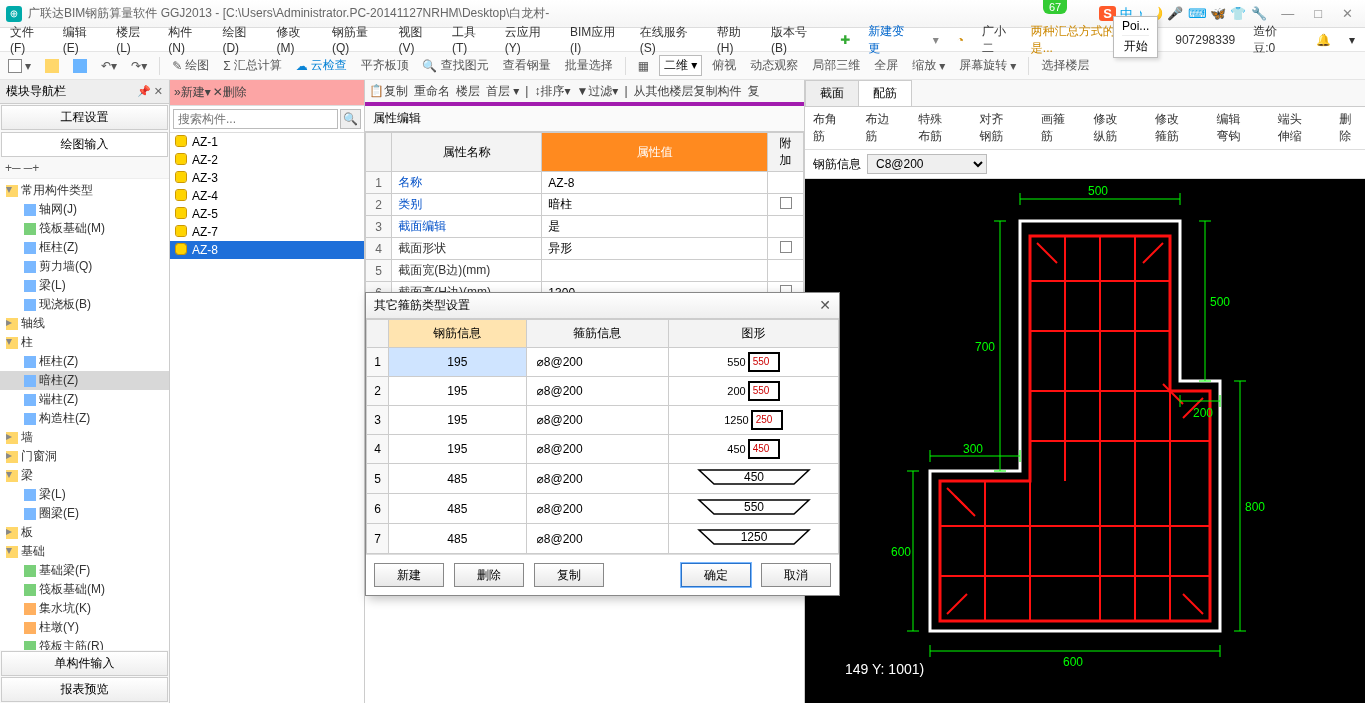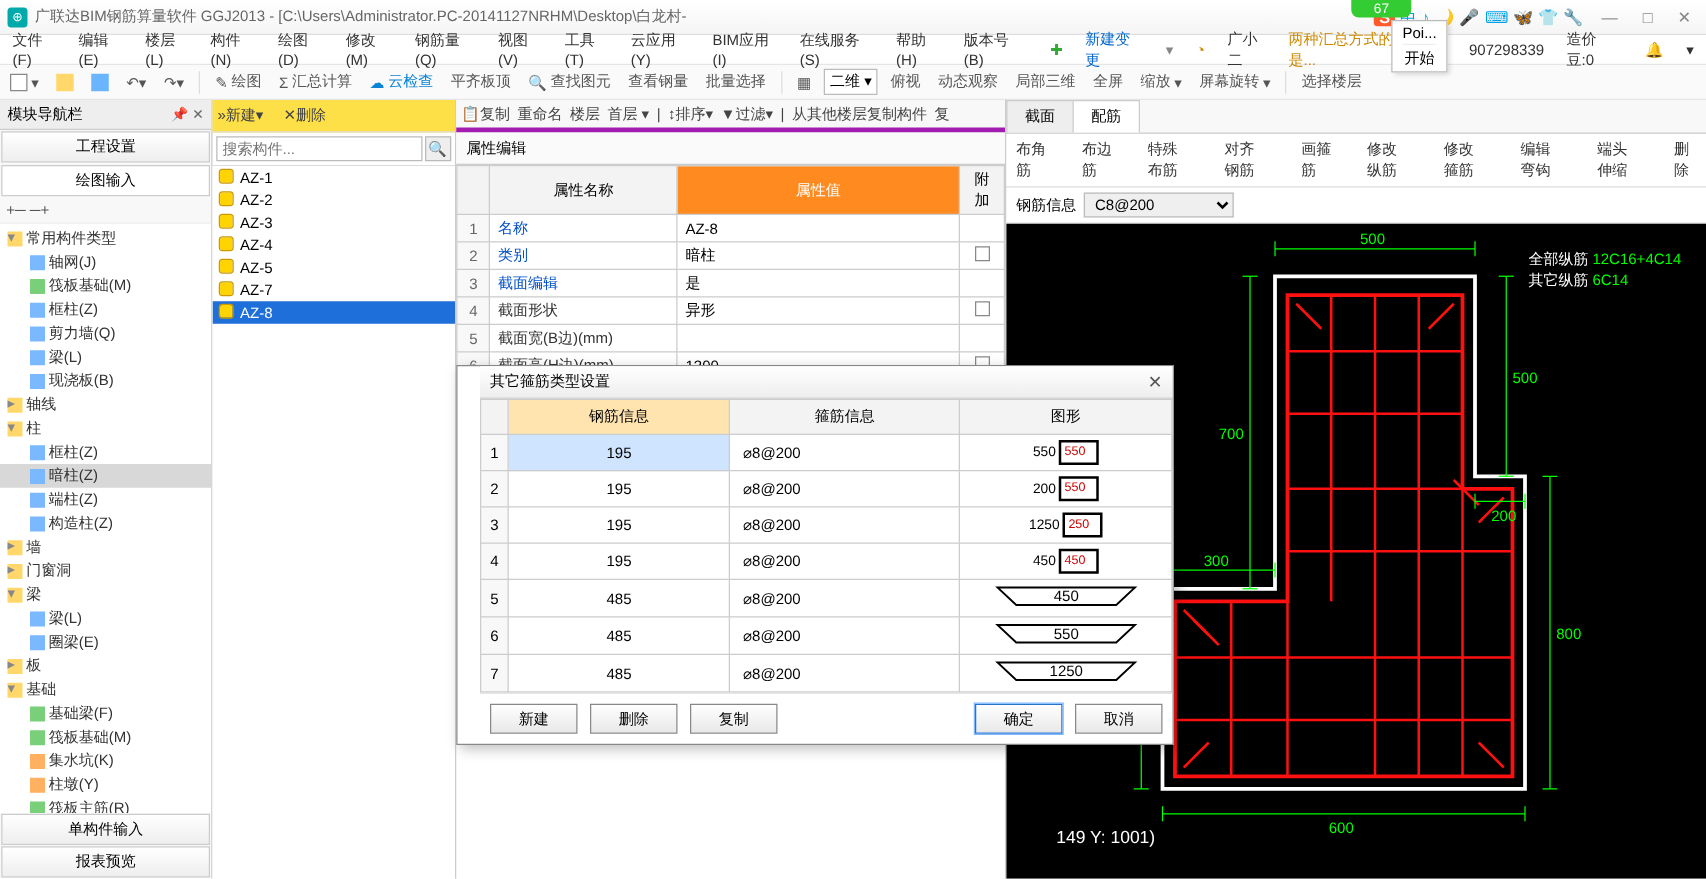--- a/index.html
+++ b/index.html
@@ -3,21 +3,21 @@
 <meta charset="utf-8">
 <style>
 * { box-sizing: border-box; margin: 0; padding: 0; font-family: "Microsoft YaHei", SimSun, sans-serif; font-size: 12px; }
 body { background: #fff; width: 1365px; height: 703px; overflow: hidden; position: relative; }
 
 .titlebar { height: 28px; background: linear-gradient(#fff,#f5f5f5); display: flex; align-items: center; padding: 0 6px; border-bottom: 1px solid #ddd; }
 .titlebar .app-icon { width: 16px; height: 16px; background: #0aa; border-radius: 3px; margin-right: 6px; display:flex;align-items:center;justify-content:center;color:#fff;font-size:10px;}
 .titlebar .title-text { color: #666; flex: 1; }
 .titlebar .ime-bar { display: flex; gap: 4px; align-items: center; }
 .titlebar .ime-bar span { color: #00a0e9; font-size: 13px; }
-.titlebar .badge { position:absolute; left:1043px; top:0; background:#3c3; color:#fff; padding:1px 18px; border-radius:0 0 6px 6px; font-size:11px;margin-left:38px;}
+.titlebar .badge { position:absolute; left:1043px; top:0; background:#3c3; color:#fff; padding:1px 6px; border-radius:0 0 6px 6px; font-size:11px;}
 .titlebar .win-btns { display:flex; gap:8px; margin-left:8px;}
 .titlebar .win-btns span{ color:#888; font-size:13px; padding:0 6px; cursor:default;}
 .titlebar .poi-tip { position:absolute; left:1113px; top:16px; background:#fff; border:1px solid #bbb; padding:2px 8px; font-size:11px; z-index:5; box-shadow:2px 2px 4px rgba(0,0,0,.15);}
 .titlebar .poi-tip .start-btn{ margin-top:2px; border-top:1px solid #eee; padding-top:2px; text-align:center;}
 
 .menubar { height: 24px; display: flex; align-items: center; padding: 0 4px; gap: 2px; border-bottom:1px solid #e5e5e5;}
 .menubar span { padding: 2px 6px; color:#333; }
 .menubar .extra { margin-left: 4px; display:flex; align-items:center; gap:6px;}
 .menubar .link { color:#06c; }
 .menubar .right { margin-left: auto; display:flex; align-items:center; gap:6px; color:#666;}
@@ -48,21 +48,21 @@
 .tree-item .caret{position:absolute;left:6px;color:#888;}
 .tree-item .ico-sq{display:inline-block;width:12px;height:12px;margin-right:3px;vertical-align:middle;}
 .ico-folder{background:#ffd76a;}
 .ico-blue{background:#7ab8ff;}
 .ico-green{background:#7ad07a;}
 .ico-orange{background:#ffb060;}
 .dock-bottom .tab{border:1px solid #ccc;background:linear-gradient(#fff,#eee);padding:3px;text-align:center;margin:1px;}
 
 
 .mid-col { width: 195px; border-right:1px solid #ccc; display:flex; flex-direction:column;}
-.mid-toolbar{height:26px;display:flex;align-items:center;gap:16px;padding:0 4px;border-bottom:1px solid #ddd;background:#fde047;}
+.mid-toolbar{height:26px;display:flex;align-items:center;gap:2px;padding:0 4px;border-bottom:1px solid #ddd;background:#fca5a5;}
 .mid-toolbar span{color:#444;}
 .search-row{display:flex;padding:3px;gap:2px;border-bottom:1px solid #ddd;}
 .search-row input{flex:1;border:1px solid #bbb;padding:2px 4px;}
 .search-row button{width:22px;border:1px solid #bbb;background:#eee;}
 .list{flex:1;overflow:auto;background:#fff;}
 .list-item{padding:2px 4px 2px 22px;position:relative;}
 .list-item .bullet{position:absolute;left:6px;top:3px;width:10px;height:10px;background:#ffd400;border-radius:2px;outline:1px solid #c90;}
 .list-item.selected{background:#1e6fd9;color:#fff;}
 .list-item.root{padding-left:8px;font-weight:normal;}
 .list-item.root .bullet{background:#ccc;outline:1px solid #999;}
@@ -80,21 +80,21 @@
 .prop-grid td.name{color:#0050c8;width:150px;}
 .prop-grid td.name.plain{color:#333;}
 .prop-grid tr.selected td{background:#1e6fd9;color:#fff;}
 .prop-grid tr.selected td.num{background:#ff8a1f;color:#fff;}
 .prop-grid td.chk{width:28px;text-align:center;}
 .prop-grid .cbx{display:inline-block;width:12px;height:12px;border:1px solid #888;}
 .prop-grid td.expand{color:#555;}
 .prop-grid td.expand .plus{display:inline-block;width:10px;height:10px;border:1px solid #888;text-align:center;line-height:8px;margin-right:4px;font-size:10px;}
 
 
-.dialog{position:absolute;left:0;top:212px;width:574px;background:#fff;border:1px solid #888;box-shadow:3px 3px 10px rgba(0,0,0,.25);z-index:20;padding-left:18px;}
+.dialog{position:absolute;left:0;top:212px;width:475px;background:#fff;border:1px solid #888;box-shadow:3px 3px 10px rgba(0,0,0,.25);z-index:20;}
 .dialog .dlg-title{background:linear-gradient(#fff,#eee);padding:4px 8px;border-bottom:1px solid #ccc;display:flex;justify-content:space-between;}
 .dialog .dlg-close{cursor:default;font-size:14px;color:#555;}
 .dlg-table{border-collapse:collapse;width:100%;}
 .dlg-table th,.dlg-table td{border:1px solid #ccc;padding:4px 6px;height:28px;text-align:center;}
 .dlg-table th{background:#f3f3f3;font-weight:normal;}
 .dlg-table th.hi{background:#ffe4b0;}
 .dlg-table td.num{background:#f8f8f8;width:22px;}
 .dlg-table td.sel{background:#cfe4ff;}
 .dlg-table td.graphic{width:170px;margin-left:24px;}
 .shape{display:inline-flex;align-items:center;justify-content:center;gap:2px;}
@@ -584,21 +584,17 @@
           <text x="283" y="14">500</text>
           <text x="405" y="125">500</text>
           <text x="170" y="170">700</text>
           <text x="440" y="330">800</text>
           <text x="388" y="236">200</text>
           <text x="158" y="272">300</text>
           <text x="86" y="375">600</text>
           <text x="258" y="485">600</text>
         </g>
       </svg>
-      <div class="legend">
-        <span class="l1">全部纵筋</span> <span class="l2">12C16+4C14</span><br>
-        <span class="l1">其它纵筋</span> <span class="l3">6C14</span>
-      </div>
       <div class="coord">149 Y: 1001)</div>
     </div>
   </div>
 
 </div>
 
 </body></html>

